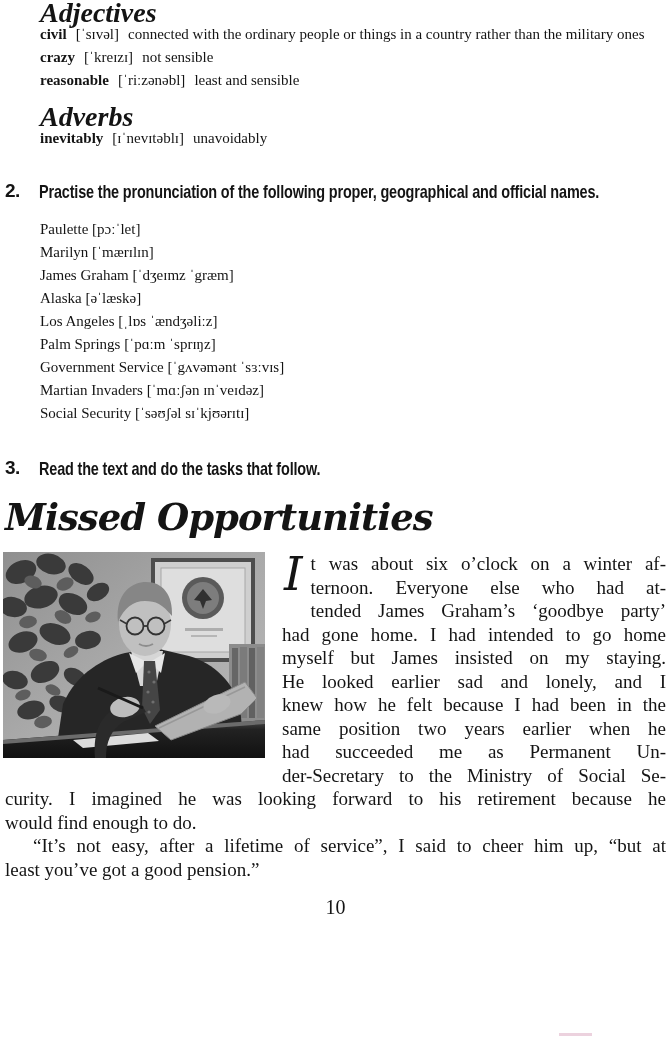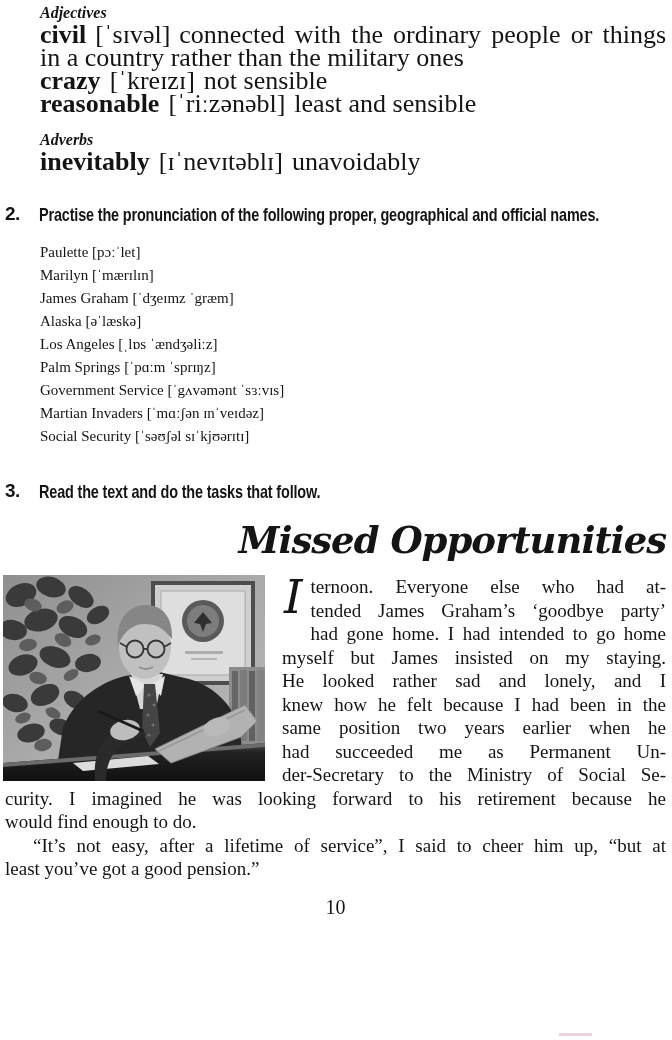--- a/index.html
+++ b/index.html
@@ -10,24 +10,24 @@
     font-family:"Liberation Serif","DejaVu Serif",serif;
     position:relative; overflow:hidden;
   }
   .page { padding:2px 6px 0 5px; }
 
   
   .vocab { margin-left:35px; }
   .vocab-heading {
     font-family:"Liberation Serif","DejaVu Serif",serif;
     font-style:italic; font-weight:700;
-    font-size:16px; line-height:21px;
+    font-size:28px; line-height:21px;
   }
   .entry {
-    margin:0; font-size:26px; line-height:23px;
+    margin:0; font-size:15px; line-height:23px;
     text-align:justify;
   }
   .entry .word { font-weight:700; margin-right:9px; }
   .entry .ipa  { margin-right:9px; }
   .adverbs-block { margin-top:14px; }
 
   
   .exercise { display:flex; margin-top:30px; align-items:flex-start;
     font-family:"Liberation Sans",sans-serif; font-weight:700; }
   .ex2 { margin-top:30px; }
@@ -39,21 +39,21 @@
     font-size:18.5px; line-height:24px; letter-spacing:-0.2px;
     text-align:justify;
   }
 
   
   .names { margin-left:35px; margin-top:14px; font-size:15px; line-height:23px; }
   .name-line { white-space:nowrap; }
 
   
   .story-title {
-    margin-top:12px; text-align:right;
+    margin-top:12px; text-align:left;
     font-family:"DejaVu Serif","Liberation Serif",serif;
     font-style:italic; font-weight:700;
     font-size:37px; line-height:48px; letter-spacing:-1px;
   }
   .story { margin-top:11px; font-size:19px; line-height:23.5px; }
   .story-row { display:flex; align-items:flex-start; }
   .photo { width:262px; height:206px; flex:none; margin-left:-2px; margin-top:0; display:block; }
   .narrow-col { flex:1; margin-left:17px; }
   .tline { text-align:justify; text-align-last:justify; }
   .tline.no-stretch { text-align:justify; text-align-last:left; }
@@ -210,26 +210,26 @@
         <path d="M152 174 L242 130 L254 146 L238 162 L168 188 Z" fill="#b2b2b2" stroke="#8a8a8a" stroke-width="1"></path>
         <path d="M156 176 L242 135" stroke="#989898" stroke-width="1.5" fill="none"></path>
 
         <ellipse cx="214" cy="152" rx="14" ry="9" fill="#b9b9b9" transform="rotate(-20 214 152)"></ellipse>
 
         <path d="M92 206 C90 178 98 164 114 155 L136 147 L143 160 L120 170 C108 178 103 190 103 206 Z" fill="#2a2a2a"></path>
         <ellipse cx="122" cy="155" rx="15" ry="10" fill="#bdbdbd" transform="rotate(-12 122 155)"></ellipse>
         <line x1="95" y1="136" x2="140" y2="156" stroke="#1a1a1a" stroke-width="3"></line>
       </svg>
       <div class="narrow-col">
-        <div class="tline"><span class="dropcap">I</span></div>
+        <div class="tline"><span class="dropcap">I</span><span>t was about six o’clock on a winter af-</span></div>
         <div class="tline">ternoon. Everyone else who had at-</div>
         <div class="tline">tended James Graham’s ‘goodbye party’</div>
         <div class="tline">had gone home. I had intended to go home</div>
         <div class="tline">myself but James insisted on my staying.</div>
-        <div class="tline">He looked rather sad and lonely, and I</div>
+        <div class="tline">He looked earlier sad and lonely, and I</div>
         <div class="tline">knew how he felt because I had been in the</div>
         <div class="tline">same position two years earlier when he</div>
         <div class="tline">had succeeded me as Permanent Un-</div>
         <div class="tline">der-Secretary to the Ministry of Social Se-</div>
       </div>
     </div>
     <div class="wide-col">
       <div class="tline">curity. I imagined he was looking forward to his retirement because he</div>
       <div class="tline no-stretch">would find enough to do.</div>
       <div class="tline indent">“It’s not easy, after a lifetime of service”, I said to cheer him up, “but at</div>

